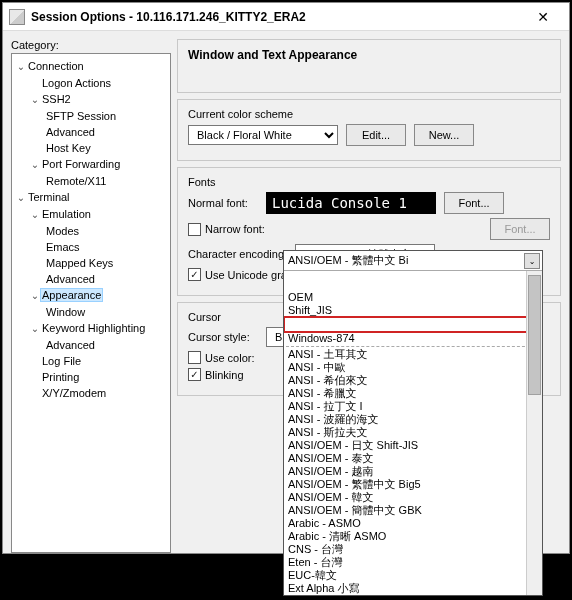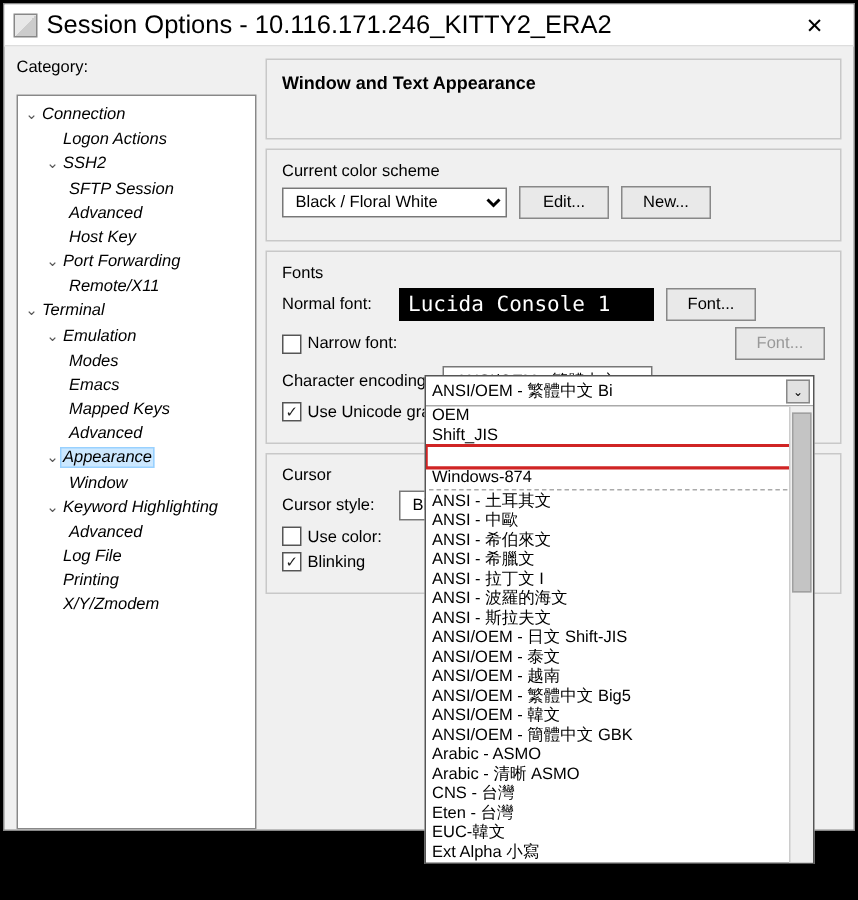--- a/index.html
+++ b/index.html
@@ -28,45 +28,45 @@
     display: flex;
     align-items: center;
     padding: 0 6px;
   }
   .titlebar .icon {
     width: 16px; height: 16px;
     border: 1px solid #888;
     background: linear-gradient(135deg,#e8e8e8 50%,#ccc 50%);
     margin-right: 6px;
   }
-  .titlebar .title { flex: 1; font-size: 17px; }
+  .titlebar .title { flex: 1; font-size: 12px; font-weight: bold; }
   .titlebar .close {
     width: 40px; height: 28px;
     display: flex; align-items: center; justify-content: center;
     font-size: 14px;
   }
   .content { display: flex; padding: 8px 8px 0 8px; gap: 6px; height: calc(100% - 28px); }
-  .cat-label { font-size: 11px; margin-bottom: 12px; }
+  .cat-label { font-size: 11px; margin-bottom: 2px; }
   .left { width: 160px; display:flex; flex-direction:column; }
   .tree-wrap {
     flex:1;
     border: 1px solid #888;
     background: #fff;
     padding: 4px 2px;
     overflow: hidden;
     font-size: 11px;
   }
   .tree ul { list-style: none; margin: 0; padding-left: 14px; }
   .tree > ul { padding-left: 2px; }
   .tree li { line-height: 16px; white-space: nowrap; position:relative; }
   .twisty {
     display:inline-block; width:10px; text-align:center;
     color:#555; cursor:default; font-size:10px;
   }
-  .tree-item { padding: 0 2px; font-style: italic; }
+  .tree-item { padding: 0 2px; }
   .tree-item.sel { background:#cce8ff; border:1px solid #99d1ff; padding:0 1px; }
   .right { flex:1; display:flex; flex-direction:column; gap:6px; }
   .group {
     border: 1px solid #c8c8c8;
     background: #f0f0f0;
     padding: 8px 10px 10px;
     position:relative;
   }
   .group-title { font-weight:bold; font-size:12px; margin-bottom:20px; }
   .row { display:flex; align-items:center; gap:8px; margin: 4px 0; font-size:11px; }
@@ -105,21 +105,21 @@
     padding:2px 4px;
     font-size:11px;
     display:flex;align-items:center;
     position:relative;
   }
   .dd .combo .arrow{
     position:absolute; right:2px; top:2px;
     width:16px;height:16px;border:1px solid #888;background:#e1e1e1;
     display:flex;align-items:center;justify-content:center;font-size:8px;
   }
-  .dd .opts { max-height:332px; overflow:hidden; }
+  .dd .opts { max-height:332px; overflow:hidden;margin-top:20px; }
   .dd .opt { padding:0 4px; line-height:13px; height:13px; white-space:nowrap; overflow:hidden; }
   .dd .opt.hl {
     background:#155c7; color:#fff;
     outline:2px solid #d02424; outline-offset:-1px;
     border:1px solid #d02424;
     height:15px;line-height:13px;
   }
   .dd .sep { border-top:1px dashed #aaa; margin:1px 2px; height:0; }
   .dd .scroll {
     position:absolute; right:0; top:20px; bottom:0; width:16px;

